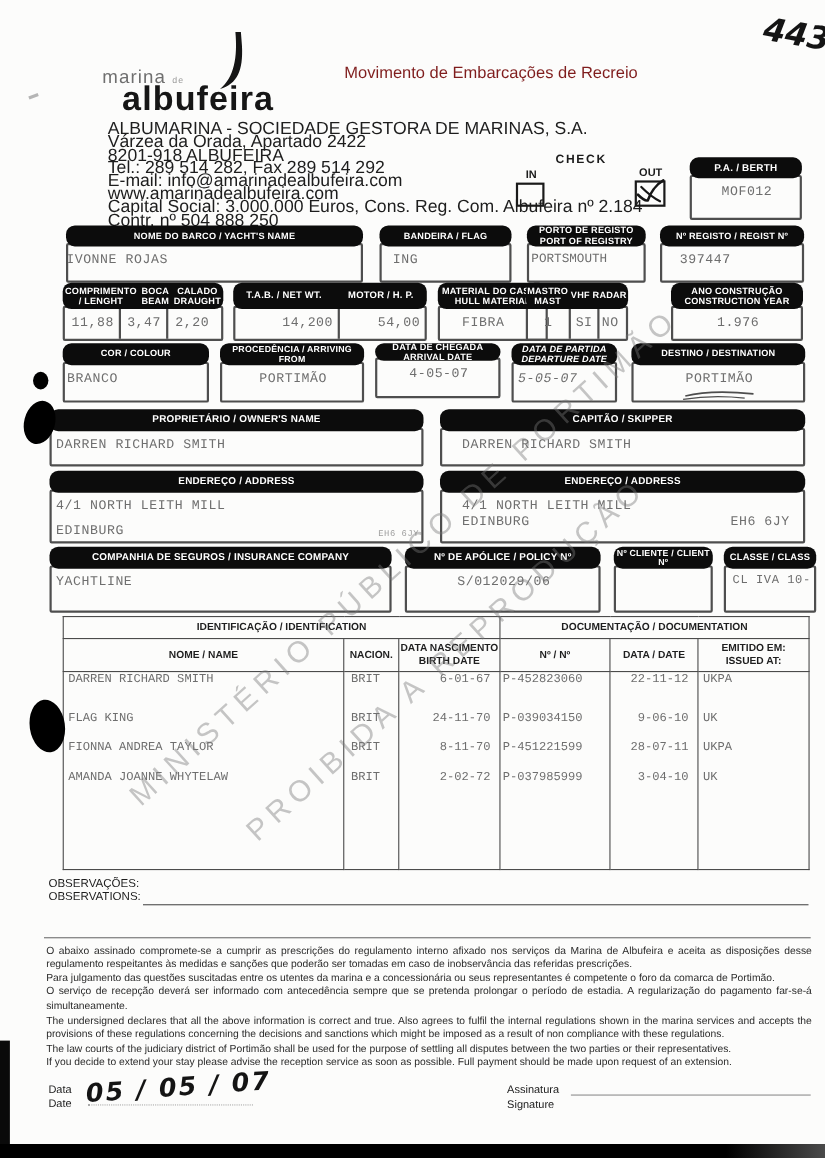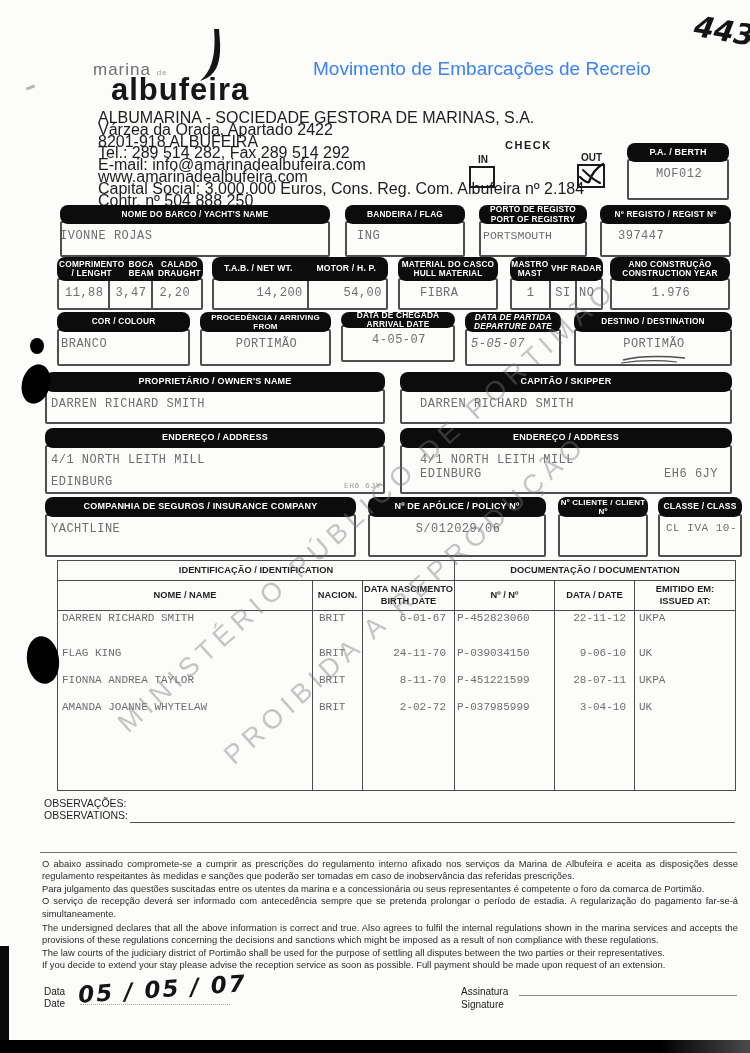--- a/index.html
+++ b/index.html
@@ -53,21 +53,21 @@
     <div>ALBUMARINA - SOCIEDADE GESTORA DE MARINAS, S.A.</div>
     <div>Várzea da Orada, Apartado 2422</div>
     <div>8201-918 ALBUFEIRA</div>
     <div>Tel.: 289 514 282, Fax 289 514 292</div>
     <div>E-mail: info@amarinadealbufeira.com</div>
     <div>www.amarinadealbufeira.com</div>
     <div>Capital Social: 3.000.000 Euros, Cons. Reg. Com. Albufeira nº 2.184</div>
     <div>Contr. nº 504 888 250</div>
   </div>
 
-  <div class="abs" style="left:313px;top:58px;font-size:19px;color:#3b82f6;">Movimento de Embarcações de Recreio</div>
+  <div class="abs" style="left:313px;top:58px;font-size:15px;color:#7f1d1d;">Movimento de Embarcações de Recreio</div>
 
   <div class="abs hand" style="left:694px;top:14px;font-size:29px;transform:rotate(10deg);">443</div>
   <div class="abs" style="left:26px;top:86px;width:9px;height:3px;background:#b5b5b5;transform:rotate(-20deg);"></div>
 
   <div class="abs" style="left:505px;top:139px;font-size:11px;font-weight:bold;letter-spacing:1.5px;">CHECK</div>
   <div class="abs" style="left:478px;top:154px;font-size:10px;font-weight:bold;">IN</div>
   <div class="abs" style="left:469px;top:166px;width:22px;height:18px;border:2px solid #1a1a1a;"></div>
   <div class="abs" style="left:581px;top:152px;font-size:10px;font-weight:bold;">OUT</div>
   <div class="abs" style="left:577px;top:164px;width:24px;height:20px;border:2px solid #1a1a1a;">
     <svg width="30" height="28" style="position:absolute;left:-3px;top:-5px;">
@@ -123,21 +123,21 @@
       <div class="cell tr" style="width:81px;">54,00</div>
     </div>
   </div>
   <div class="field" style="left:398px;top:257px;width:100px;">
     <div class="pill" style="height:24px;">
       <span>MATERIAL DO CASCO</span>
       <span>HULL MATERIAL</span>
     </div>
     <div class="vbox" style="height:32px;padding-left:20px;">FIBRA</div>
   </div>
-  <div class="field" style="left:510px;top:257px;width:93px;">
+  <div class="field" style="left:478px;top:257px;width:93px;">
     <div class="pill" style="height:24px;flex-direction:row;justify-content:space-around;">
       <span><span>MASTRO</span><br><span style="display:block;text-align:center;">MAST</span></span>
       <span>VHF</span>
       <span>RADAR</span>
     </div>
     <div class="vbox cells" style="height:32px;padding:0;">
       <div class="cell tc" style="width:37px;padding-left:2px;padding-right:2px;">1</div>
       <div class="cell tc" style="width:26px;padding-left:2px;padding-right:2px;">SI</div>
       <div class="cell tc" style="width:26px;padding-left:2px;padding-right:20px;">NO</div>
     </div>

